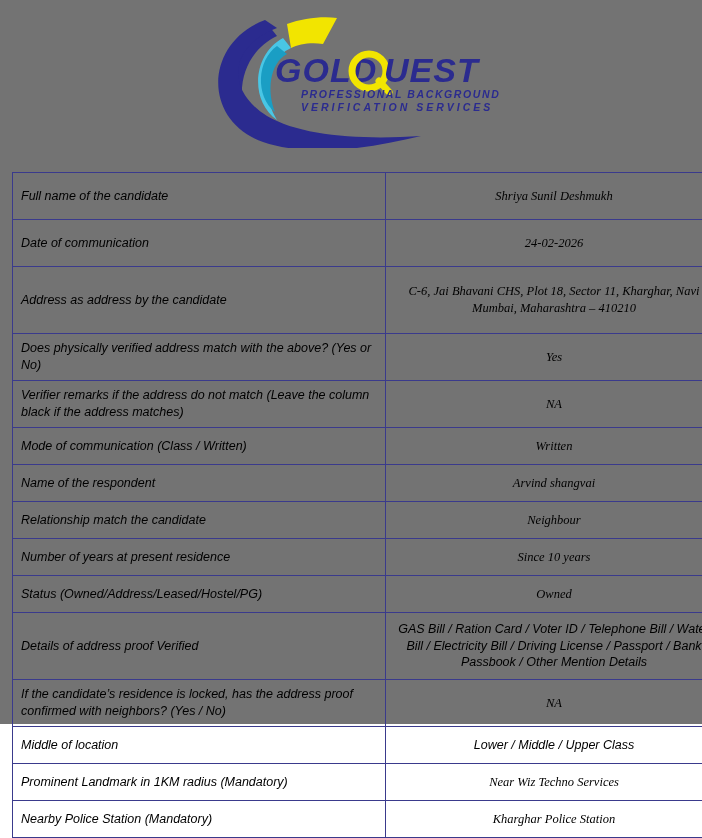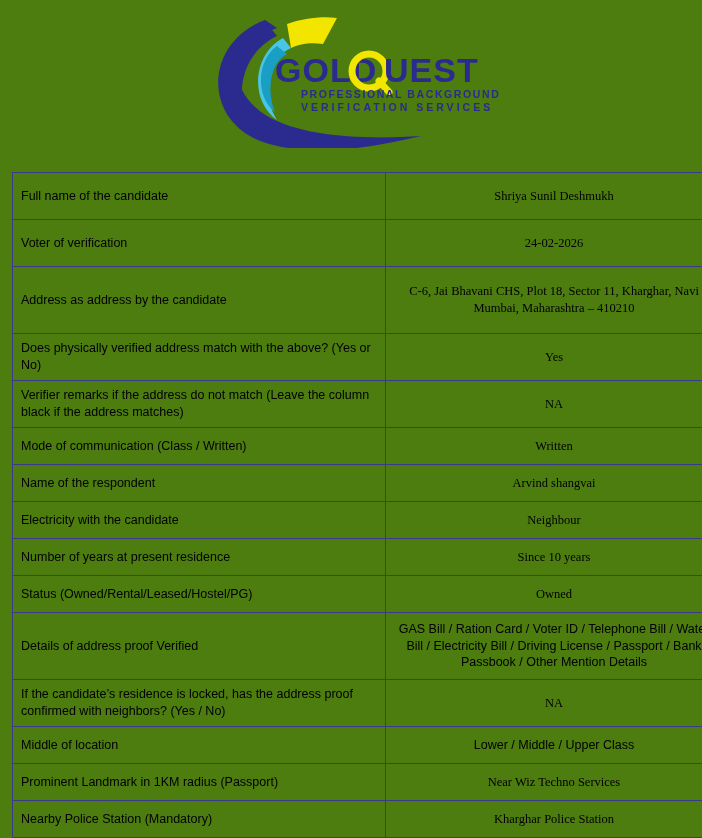--- a/index.html
+++ b/index.html
@@ -10,22 +10,23 @@
   body {
     width: 702px;
     height: 838px;
     font-family: "Liberation Sans", sans-serif;
     color: #000000;
     overflow: hidden;
   }
   .page {
     position: relative;
     width: 702px;
-    height: 838px;
-    background: #4d7c0f;
+    height: 724px;
+    background: #737373;
+    font-style: italic;
   }
 
   
   .logo-wrap {
     width: 702px;
     height: 155px;
     display: flex;
     align-items: center;
     justify-content: center;
   }
@@ -104,21 +105,21 @@
 
   <table class="doc-table">
     <tbody>
 
       <tr class="r-med">
         <td class="col-label">Full name of the candidate</td>
         <td class="col-value">Shriya Sunil Deshmukh</td>
       </tr>
 
       <tr class="r-med">
-        <td class="col-label">Voter of verification</td>
+        <td class="col-label">Date of communication</td>
         <td class="col-value">24-02-2026</td>
       </tr>
 
       <tr class="r-tall">
         <td class="col-label">Address as address by the candidate</td>
         <td class="col-value">C-6, Jai Bhavani CHS, Plot 18, Sector 11, Kharghar, Navi Mumbai, Maharashtra – 410210</td>
       </tr>
 
       <tr class="r-med">
         <td class="col-label">Does physically verified address match with the above? (Yes or No)</td>
@@ -134,51 +135,51 @@
         <td class="col-label">Mode of communication (Class / Written)</td>
         <td class="col-value">Written</td>
       </tr>
 
       <tr class="r-norm">
         <td class="col-label">Name of the respondent</td>
         <td class="col-value">Arvind shangvai</td>
       </tr>
 
       <tr class="r-norm">
-        <td class="col-label">Electricity with the candidate</td>
+        <td class="col-label">Relationship match the candidate</td>
         <td class="col-value">Neighbour</td>
       </tr>
 
       <tr class="r-norm">
         <td class="col-label">Number of years at present residence</td>
         <td class="col-value">Since 10 years</td>
       </tr>
 
       <tr class="r-norm">
-        <td class="col-label">Status (Owned/Rental/Leased/Hostel/PG)</td>
+        <td class="col-label">Status (Owned/Address/Leased/Hostel/PG)</td>
         <td class="col-value">Owned</td>
       </tr>
 
       <tr class="r-tall">
         <td class="col-label">Details of address proof Verified</td>
         <td class="col-value val-sans">GAS Bill / Ration Card / Voter ID / Telephone Bill / Water Bill / Electricity Bill / Driving License / Passport / Bank Passbook / Other Mention Details</td>
       </tr>
 
       <tr class="r-med">
         <td class="col-label">If the candidate’s residence is locked, has the address proof confirmed with neighbors? (Yes / No)</td>
         <td class="col-value">NA</td>
       </tr>
 
       <tr class="r-norm">
         <td class="col-label">Middle of location</td>
         <td class="col-value val-sans">Lower / Middle / Upper Class</td>
       </tr>
 
       <tr class="r-norm">
-        <td class="col-label">Prominent Landmark in 1KM radius (Passport)</td>
+        <td class="col-label">Prominent Landmark in 1KM radius (Mandatory)</td>
         <td class="col-value">Near Wiz Techno Services</td>
       </tr>
 
       <tr class="r-norm">
         <td class="col-label">Nearby Police Station (Mandatory)</td>
         <td class="col-value">Kharghar Police Station</td>
       </tr>
 
       <tr class="r-norm">
         <td class="col-label">Any comment regarding the verification</td>

